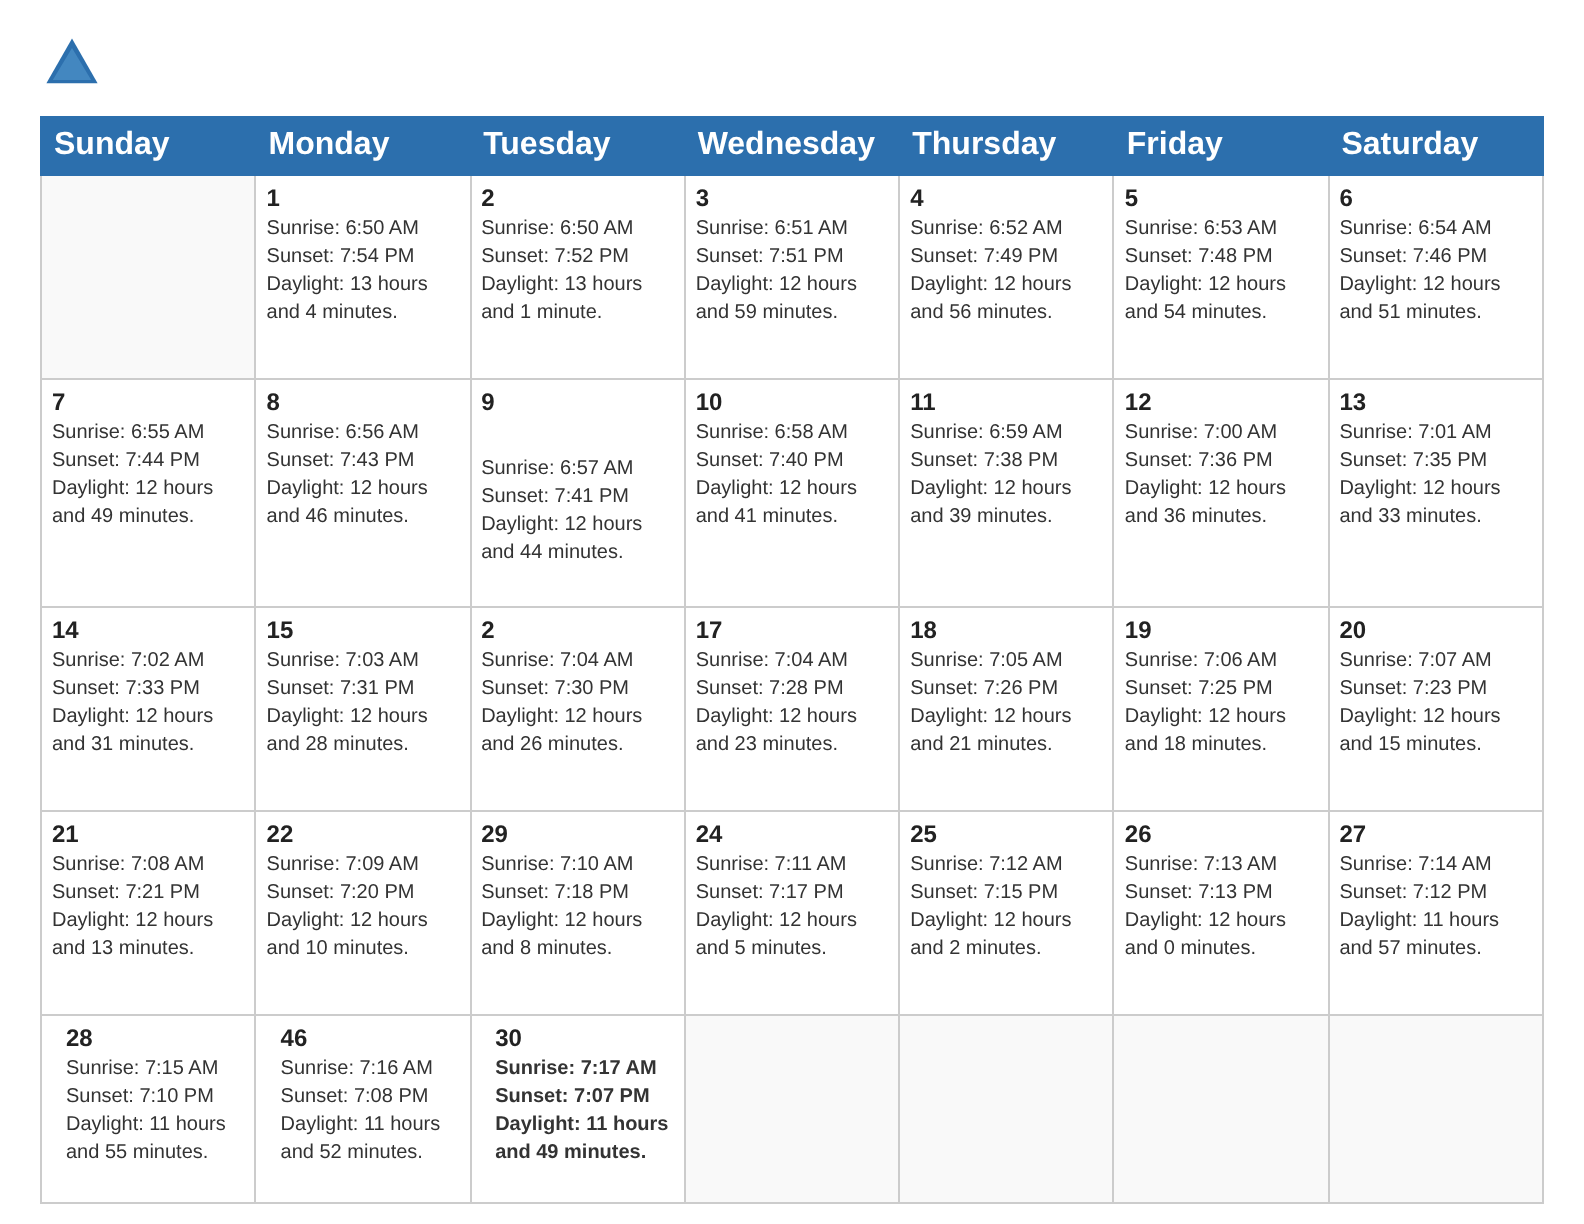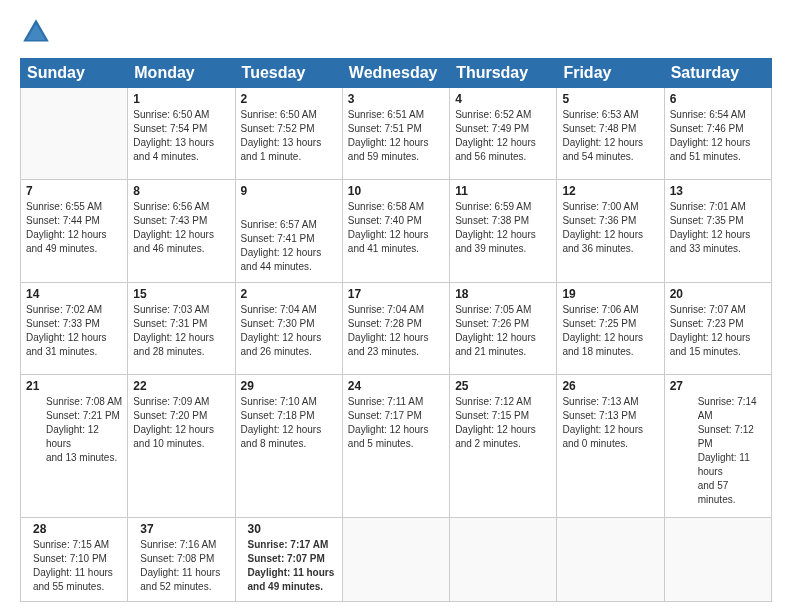--- a/index.html
+++ b/index.html
@@ -279,21 +279,21 @@
             <div class="day-number">20</div>
             <div class="day-info" style="white-space: pre-line;">Sunrise: 7:07 AM
 Sunset: 7:23 PM
 Daylight: 12 hours
 and 15 minutes.</div>
           </td>
         </tr>
         <tr>
           <td>
             <div class="day-number">21</div>
-            <div class="day-info" style="white-space: pre-line; margin-left: 20px;">Sunrise: 7:08 AM
+            <div class="day-info" style="white-space: pre-line;">Sunrise: 7:08 AM
 Sunset: 7:21 PM
 Daylight: 12 hours
 and 13 minutes.</div>
           </td>
           <td>
             <div class="day-number">22</div>
             <div class="day-info" style="white-space: pre-line;">Sunrise: 7:09 AM
 Sunset: 7:20 PM
 Daylight: 12 hours
 and 10 minutes.</div>
@@ -321,36 +321,36 @@
           </td>
           <td>
             <div class="day-number">26</div>
             <div class="day-info" style="white-space: pre-line;">Sunrise: 7:13 AM
 Sunset: 7:13 PM
 Daylight: 12 hours
 and 0 minutes.</div>
           </td>
           <td>
             <div class="day-number">27</div>
-            <div class="day-info" style="white-space: pre-line; margin-left: 28px;">Sunrise: 7:14 AM
+            <div class="day-info" style="white-space: pre-line;">Sunrise: 7:14 AM
 Sunset: 7:12 PM
 Daylight: 11 hours
 and 57 minutes.</div>
           </td>
         </tr>
         <tr>
           <td>
             <div class="day-number">28</div>
             <div class="day-info" style="white-space: pre-line;">Sunrise: 7:15 AM
 Sunset: 7:10 PM
 Daylight: 11 hours
 and 55 minutes.</div>
           </td>
           <td>
-            <div class="day-number">37</div>
+            <div class="day-number">46</div>
             <div class="day-info" style="white-space: pre-line;">Sunrise: 7:16 AM
 Sunset: 7:08 PM
 Daylight: 11 hours
 and 52 minutes.</div>
           </td>
           <td>
             <div class="day-number">30</div>
             <div class="day-info" style="white-space: pre-line; font-weight: bold;">Sunrise: 7:17 AM
 Sunset: 7:07 PM
 Daylight: 11 hours

